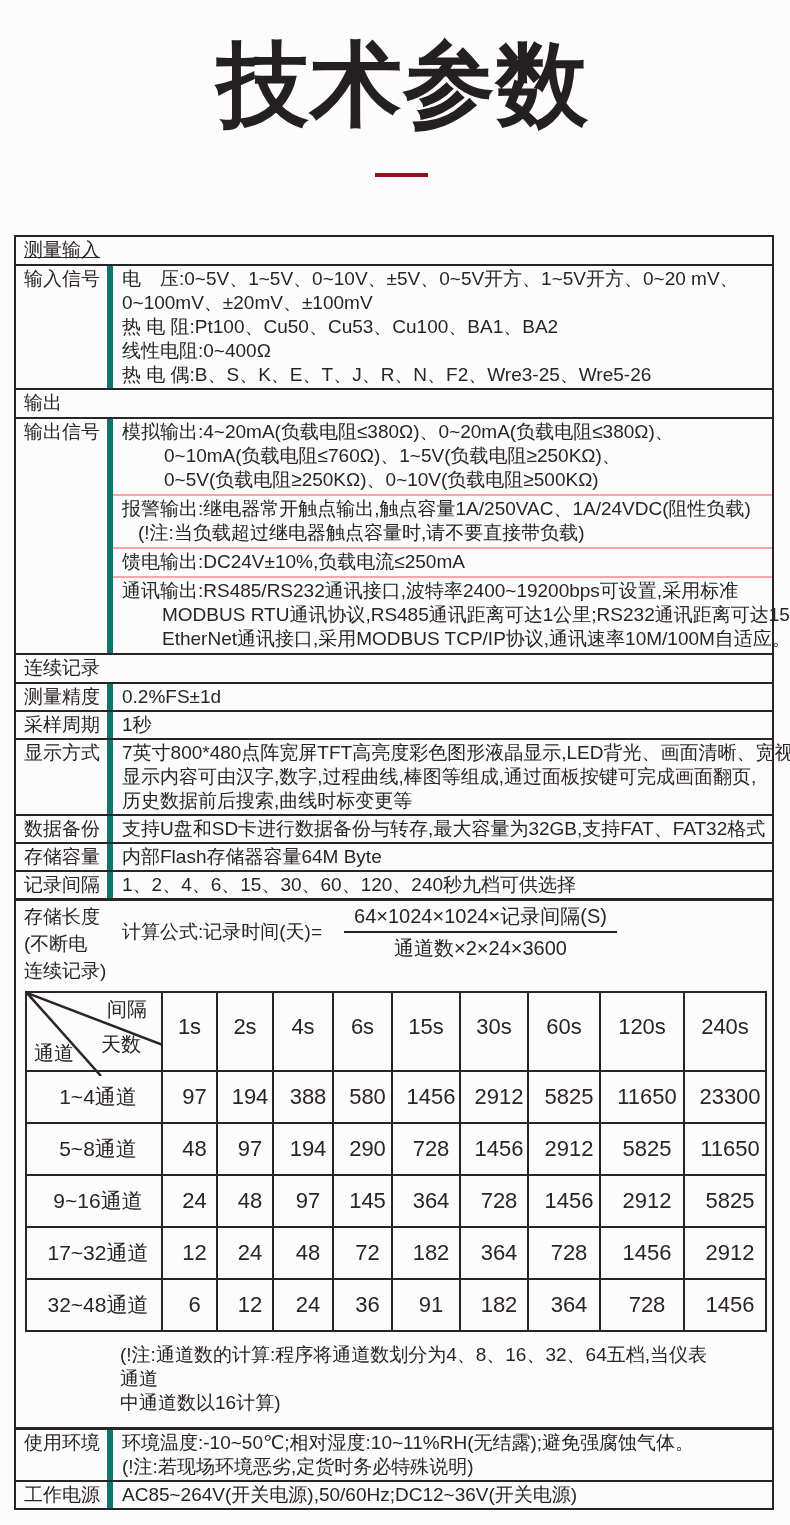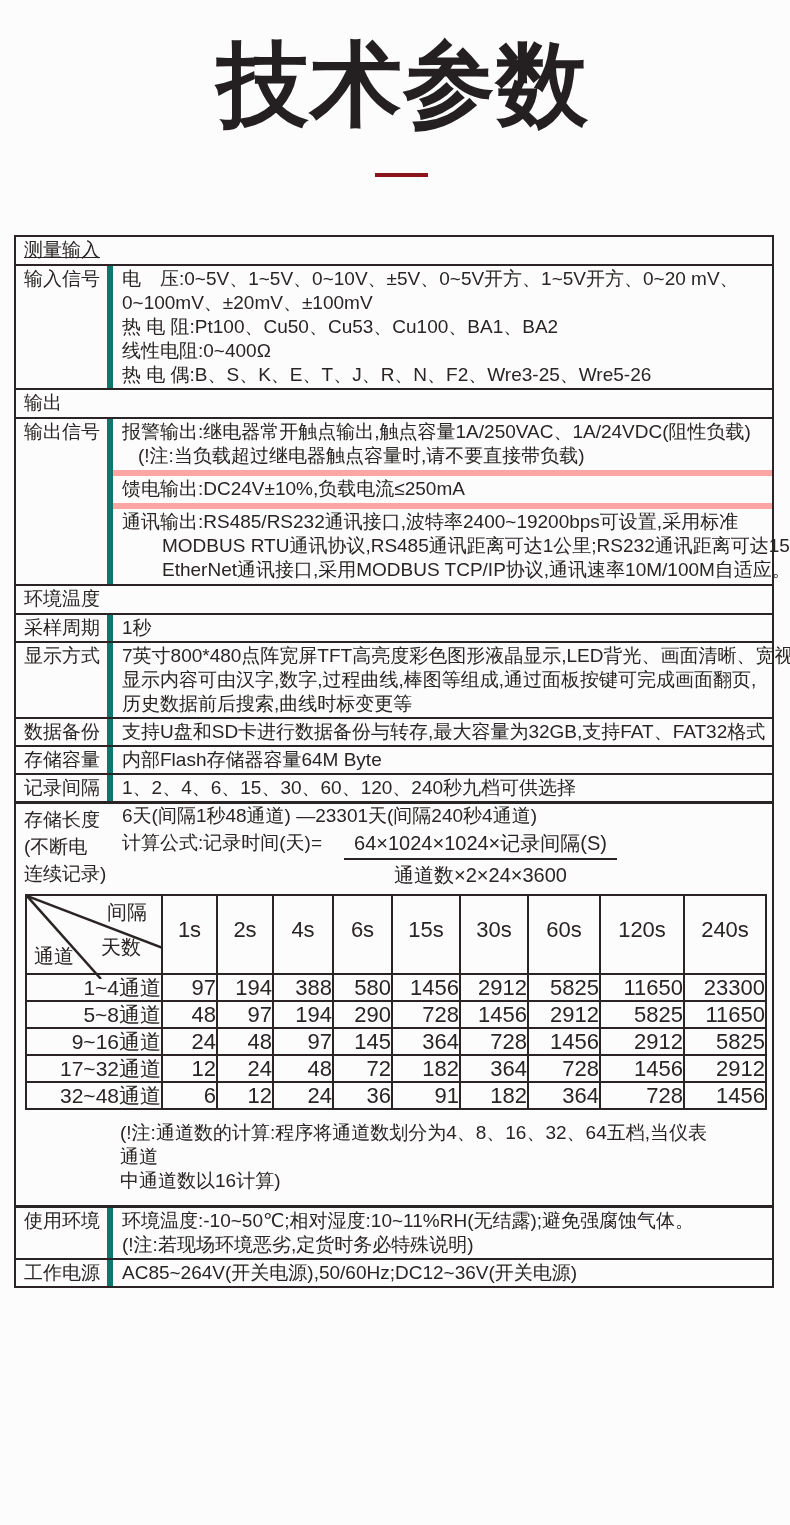--- a/index.html
+++ b/index.html
@@ -14,40 +14,40 @@
               border:2px solid #2a2424;font-size:19px;line-height:24px;}
   .row{display:flex;border-top:2px solid #2a2424;}
   .row:first-child{border-top:none;text-decoration:underline;}
   .row.thick{border-top:3px solid #2a2424;}
   .sec-header{padding:1px 8px 2px;min-height:23px;}
   .label-cell{width:97px;flex:none;padding:1px 0 1px 8px;border-right:6px solid #0f766e;box-sizing:border-box;}
   .value-cell{flex:1;padding:1px 6px 1px 9px;min-width:0;}
   .row.center .label-cell,.row.center .value-cell{display:flex;align-items:center;}
   .line{white-space:nowrap;}
   .subcol{flex:1;display:flex;flex-direction:column;min-width:0;}
-  .subcell{padding:1px 6px 2px 9px;border-top:6px solid #fca5a5;}
+  .subcell{padding:1px 6px 2px 9px;border-top:2px solid #fca5a5;}
   .subcell:first-child{border-top:none;}
   .ind16{padding-left:16px;}
   .ind42{padding-left:42px;}
   .ind40{padding-left:40px;}
   
   .storage{display:block;padding-bottom:12px;}
   .storage-top{display:flex;}
   .storage-label{width:97px;flex:none;padding:2px 0 0 8px;line-height:27px;box-sizing:border-box;}
   .storage-content{flex:1;padding-left:9px;}
-  .formula{display:flex;align-items:flex-start;margin-top:3px;}
+  .formula{display:flex;align-items:center;margin-top:3px;}
   .frac{margin-left:22px;text-align:center;font-size:20px;}
   .frac .num{padding:0 10px 3px;border-bottom:2px solid #2a2424;}
   .frac .den{padding-top:3px;}
   
   .grid{border-collapse:collapse;table-layout:fixed;width:740px;margin:7px 0 0 9px;
         font-size:22px;color:#2a2424;}
   .grid th,.grid td{border:2px solid #2a2424;padding:0;font-weight:normal;}
   .grid thead th{height:79px;text-align:center;vertical-align:top;padding-top:22px;box-sizing:border-box;}
-  .grid tbody td{height:27px;text-align:right;padding-left:10px;box-sizing:border-box;margin-top:36px;}
+  .grid tbody td{height:52px;text-align:center;padding-left:10px;box-sizing:border-box;margin-top:36px;}
   .grid tbody td.rowlabel{padding-left:8px;font-size:21px;}
   .corner{position:relative;padding:0 !important;}
   .corner svg{position:absolute;left:0;top:0;}
   .corner .lbl{position:absolute;font-size:20px;line-height:22px;}
   .corner .lbl-interval{top:5px;right:14px;}
   .corner .lbl-days{top:40px;left:74px;}
   .corner .lbl-channels{bottom:6px;left:7px;}
   .storage-note{margin:11px 0 0 104px;width:600px;line-height:24px;}
   .storage-note .line{white-space:normal;}
 </style>
@@ -77,38 +77,47 @@
     </div>
 
     <div class="row">
       <div class="sec-header">输出</div>
     </div>
 
     <div class="row">
       <div class="label-cell">输出信号</div>
       <div class="subcol">
         <div class="subcell">
+          <div class="line">模拟输出:4~20mA(负载电阻≤380Ω)、0~20mA(负载电阻≤380Ω)、</div>
+          <div class="line ind42">0~10mA(负载电阻≤760Ω)、1~5V(负载电阻≥250KΩ)、</div>
+          <div class="line ind42">0~5V(负载电阻≥250KΩ)、0~10V(负载电阻≥500KΩ)</div>
+        </div>
+        <div class="subcell">
           <div class="line">报警输出:继电器常开触点输出,触点容量1A/250VAC、1A/24VDC(阻性负载)</div>
           <div class="line ind16">(!注:当负载超过继电器触点容量时,请不要直接带负载)</div>
         </div>
         <div class="subcell">
           <div class="line">馈电输出:DC24V±10%,负载电流≤250mA</div>
         </div>
         <div class="subcell">
           <div class="line">通讯输出:RS485/RS232通讯接口,波特率2400~19200bps可设置,采用标准</div>
           <div class="line ind40">MODBUS RTU通讯协议,RS485通讯距离可达1公里;RS232通讯距离可达15米;</div>
           <div class="line ind40">EtherNet通讯接口,采用MODBUS TCP/IP协议,通讯速率10M/100M自适应。</div>
         </div>
       </div>
     </div>
 
     <div class="row">
-      <div class="sec-header">环境温度</div>
-    </div>
-
+      <div class="sec-header">连续记录</div>
+    </div>
+
+    <div class="row center">
+      <div class="label-cell">测量精度</div>
+      <div class="value-cell">0.2%FS±1d</div>
+    </div>
     <div class="row center">
       <div class="label-cell">采样周期</div>
       <div class="value-cell">1秒</div>
     </div>
 
     <div class="row">
       <div class="label-cell">显示方式</div>
       <div class="value-cell">
         <div class="line">7英寸800*480点阵宽屏TFT高亮度彩色图形液晶显示,LED背光、画面清晰、宽视角。</div>
         <div class="line">显示内容可由汉字,数字,过程曲线,棒图等组成,通过面板按键可完成画面翻页,</div>
@@ -130,21 +139,20 @@
     </div>
 
     <div class="row thick storage">
       <div class="storage-top">
         <div class="storage-label">
           <div class="line">存储长度</div>
           <div class="line">(不断电</div>
           <div class="line">连续记录)</div>
         </div>
         <div class="storage-content">
-          <div class="line">6天(间隔1秒48通道) —23301天(间隔240秒4通道)</div>
           <div class="formula">
             <span class="line">计算公式:记录时间(天)=</span>
             <span class="frac">
               <span class="num line" style="display:block">64×1024×1024×记录间隔(S)</span>
               <span class="den line" style="display:block">通道数×2×24×3600</span>
             </span>
           </div>
         </div>
       </div>
 

